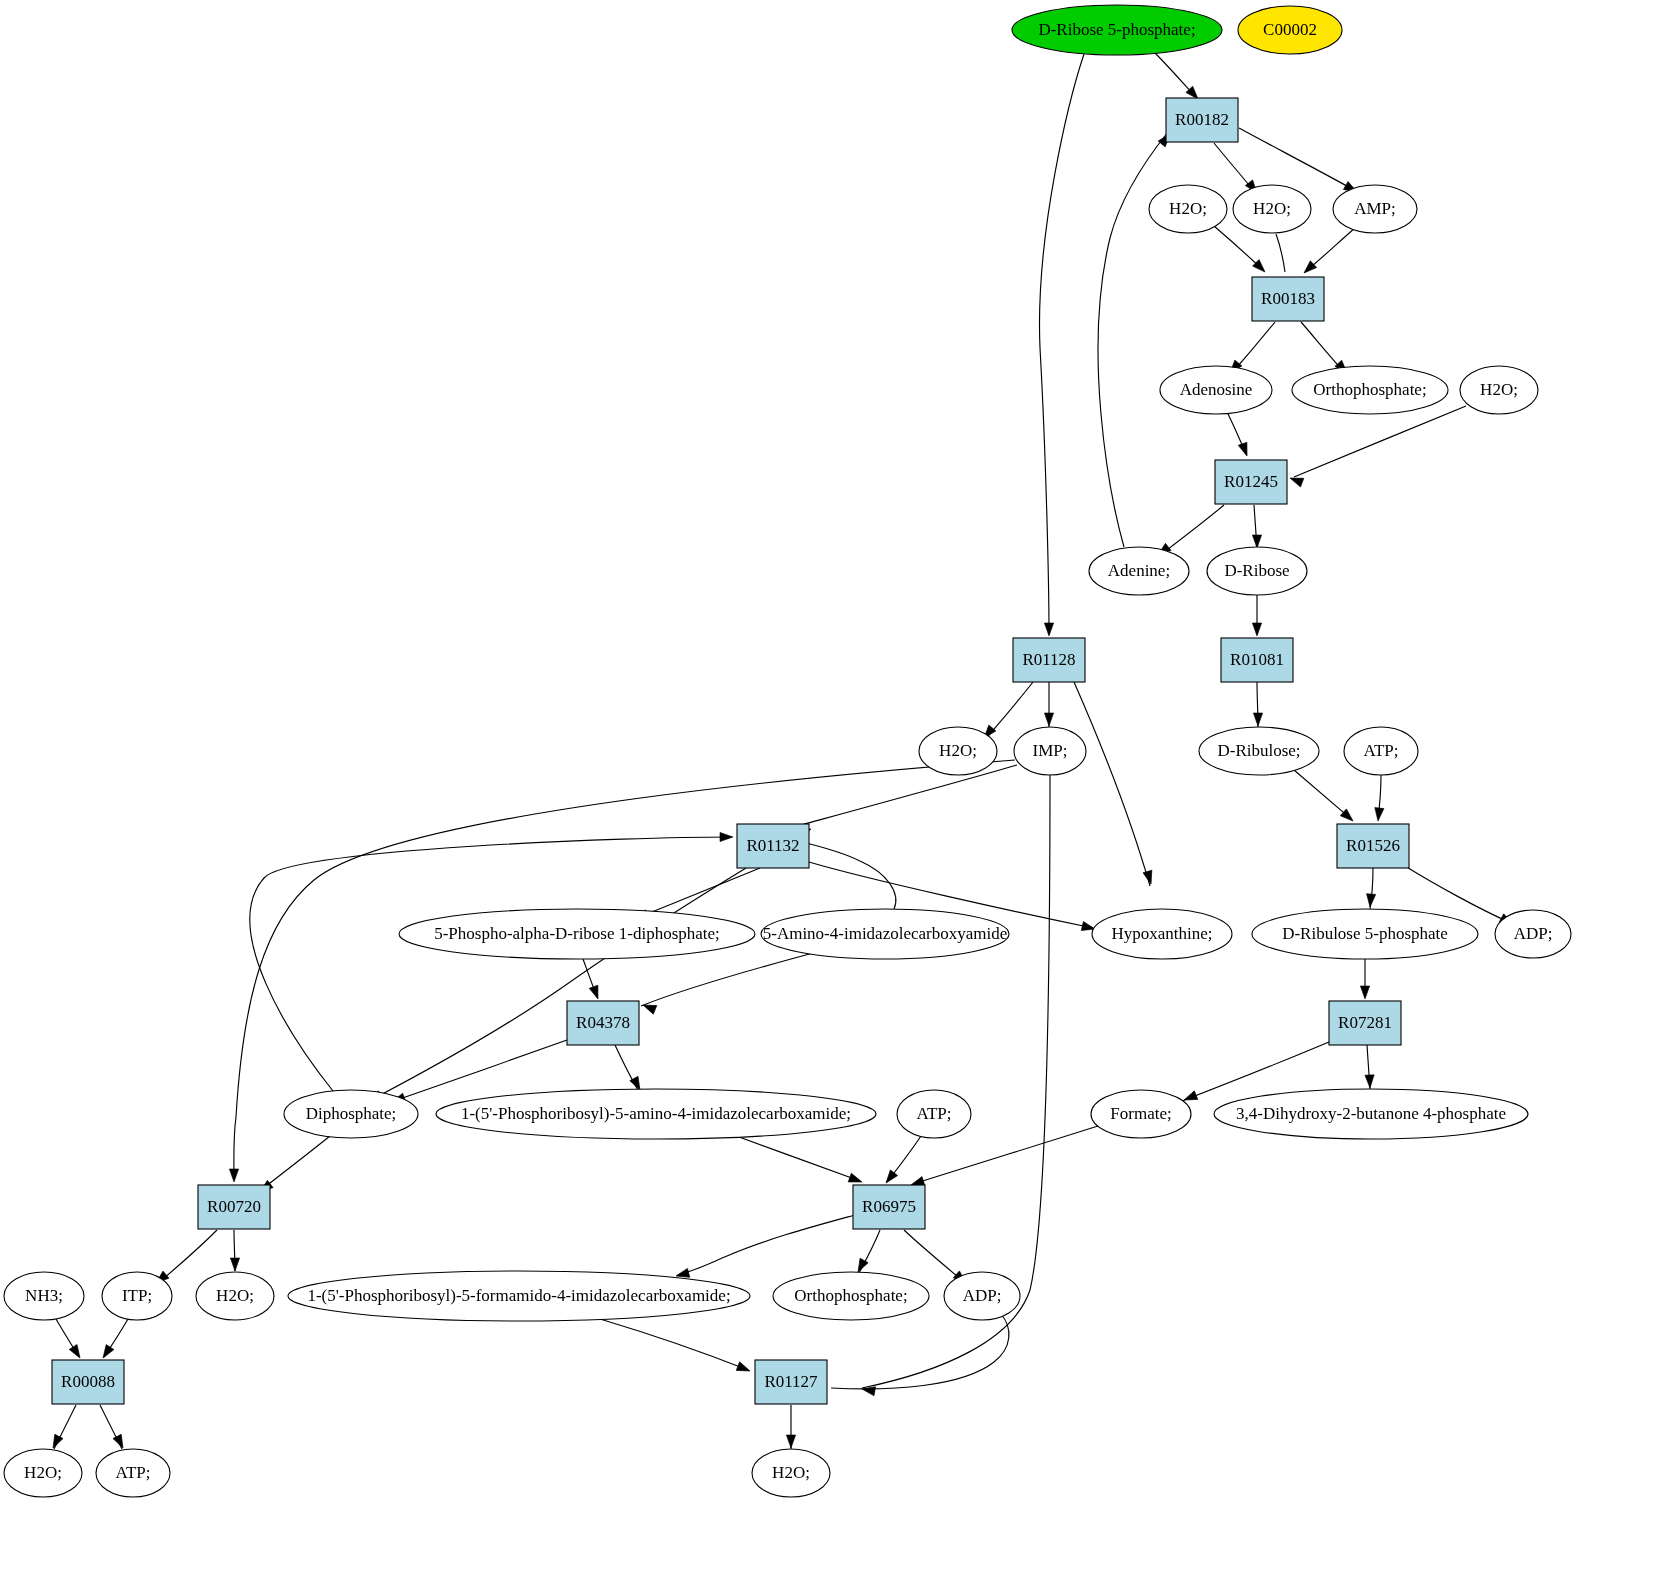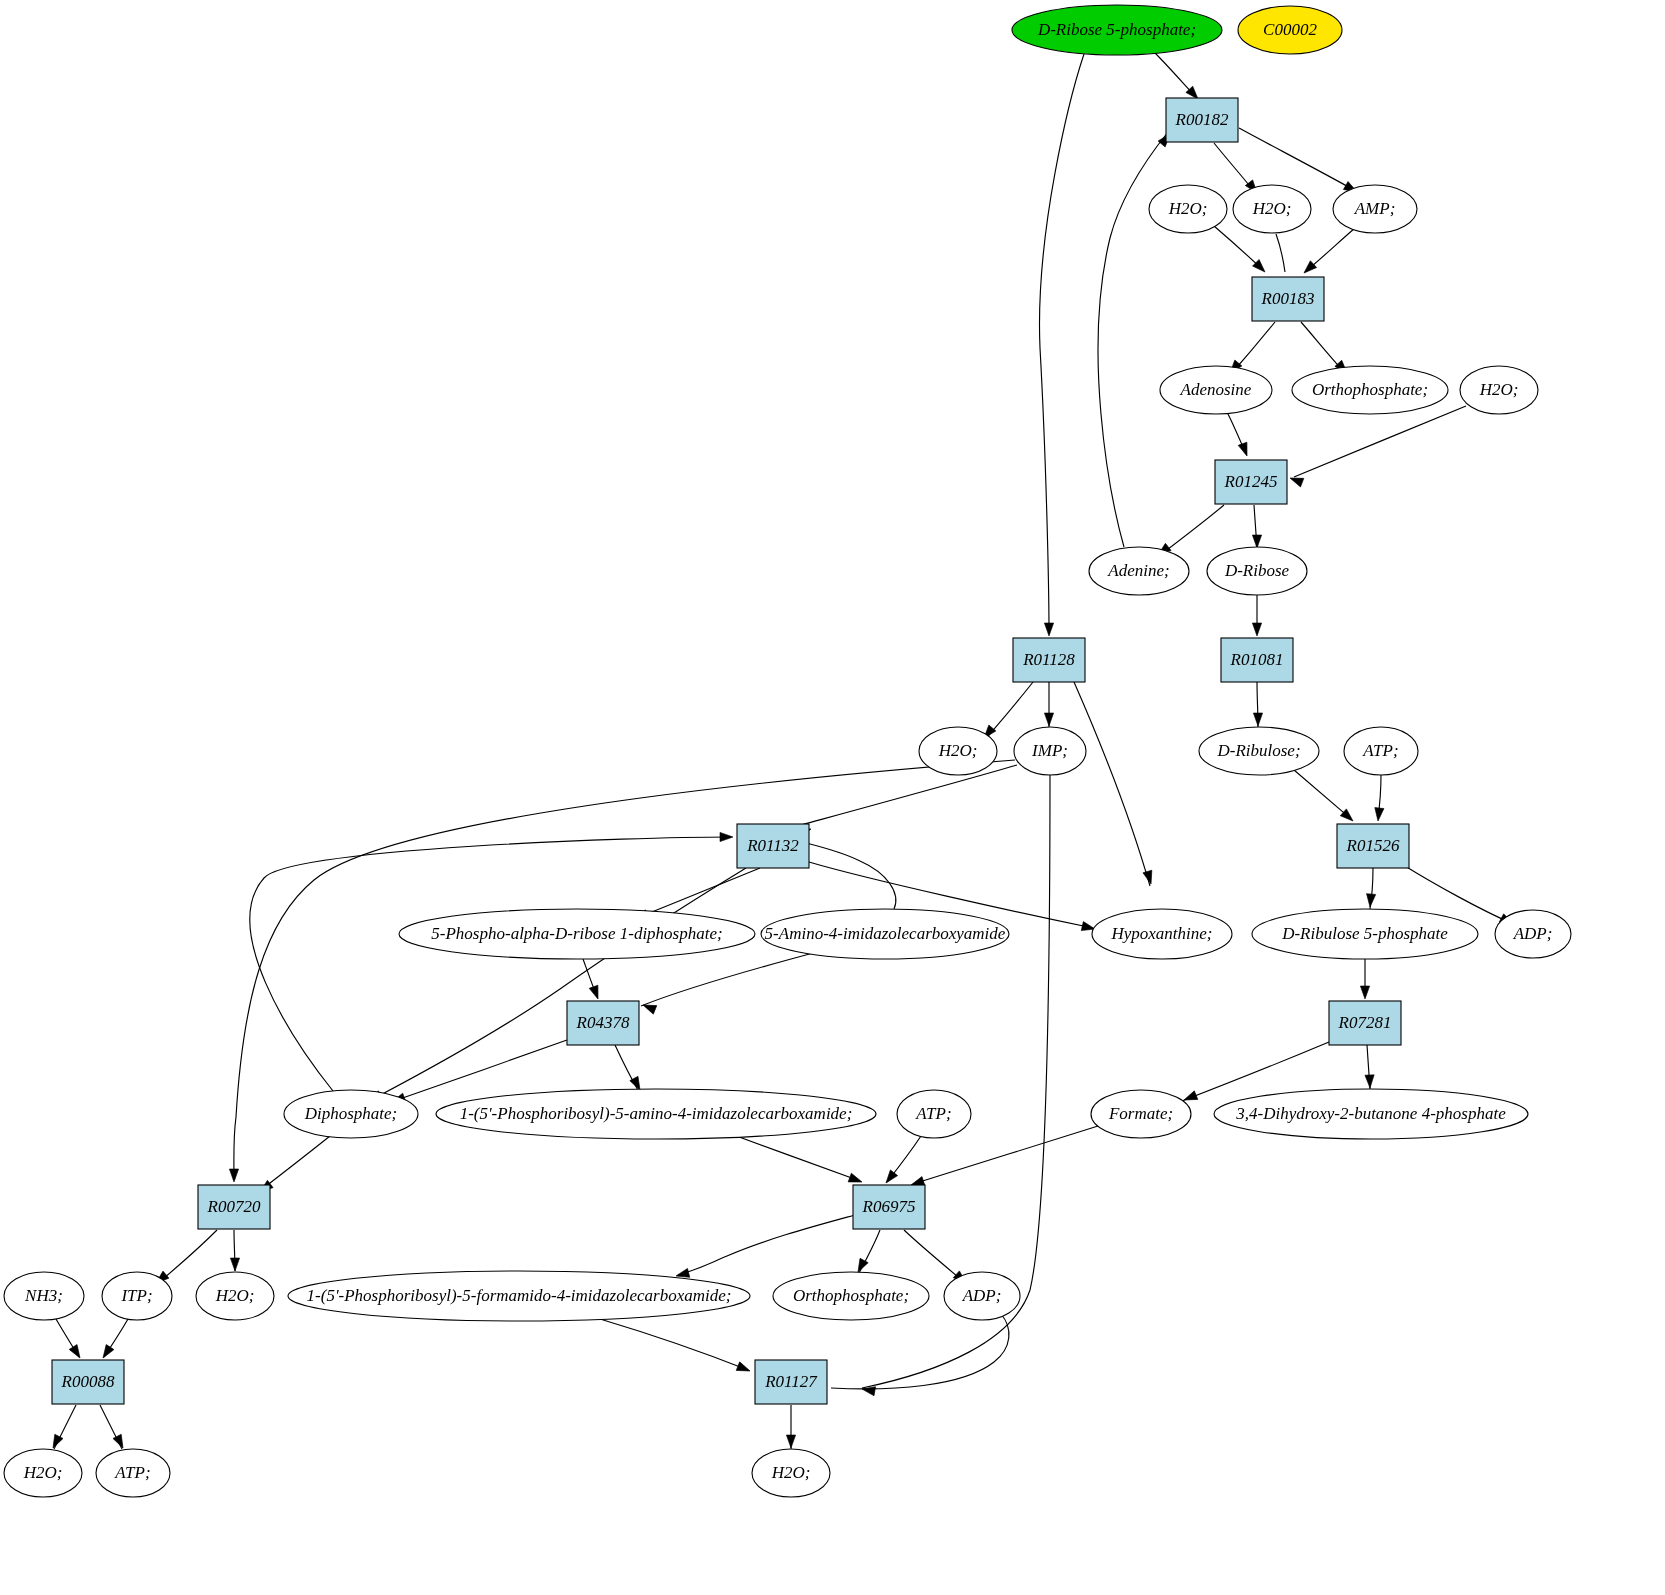--- a/index.html
+++ b/index.html
@@ -6,21 +6,20 @@
     margin: 0;
     padding: 0;
     background: #ffffff;
   }
   #canvas-wrap {
     position: relative;
     width: 1665px;
     height: 1595px;
     background: #ffffff;
     font-family: "Liberation Serif", "DejaVu Serif", serif;
-    font-style: italic;
   }
   svg#graph {
     display: block;
     width: 1665px;
     height: 1595px;
   }
   .node-shape {
     stroke: #000000;
     stroke-width: 1.1;
   }

